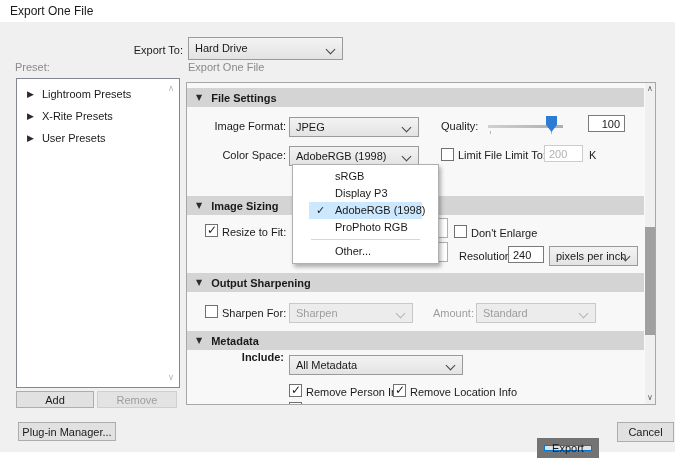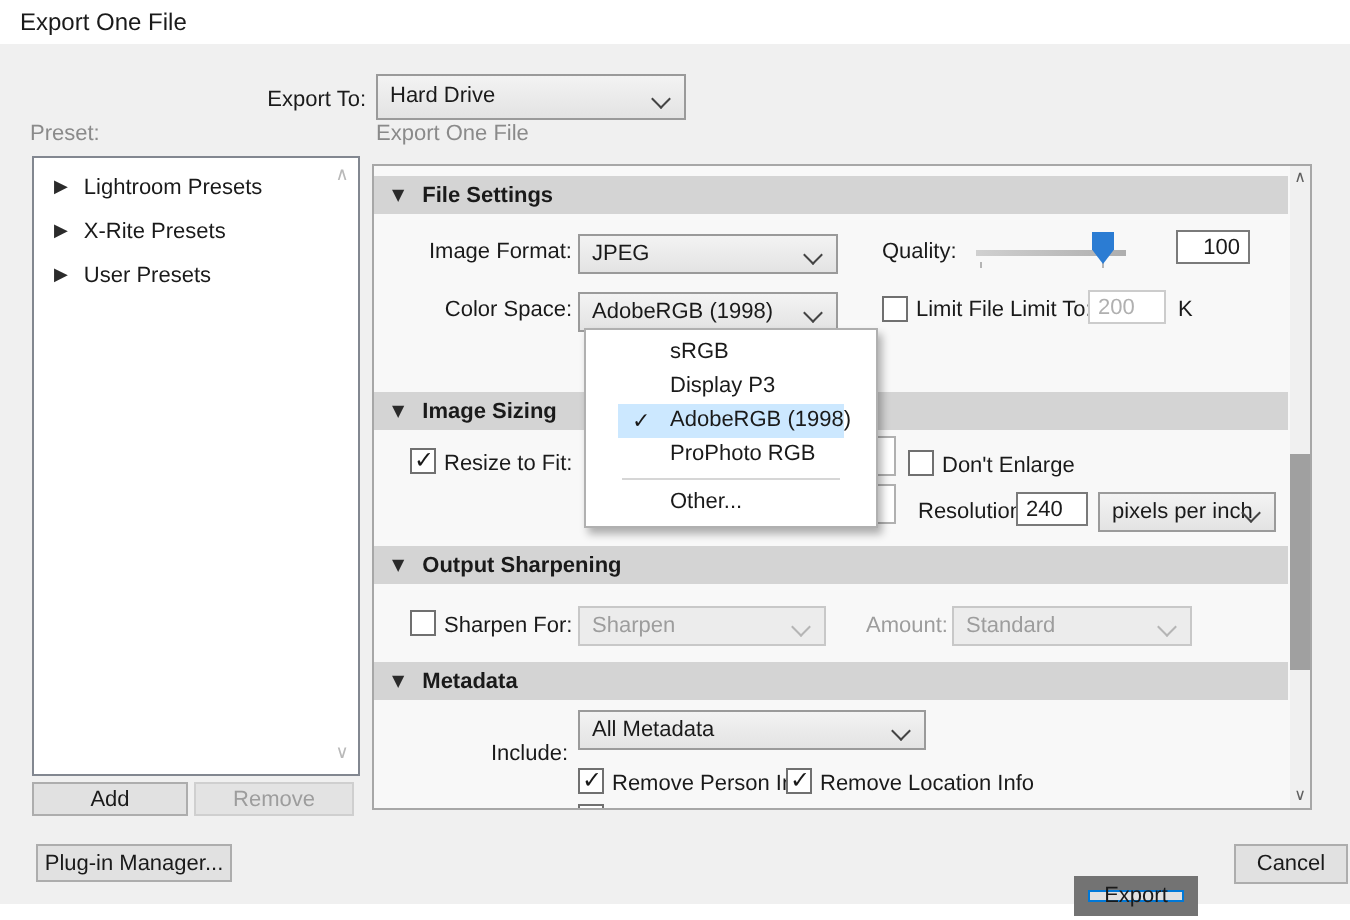--- a/index.html
+++ b/index.html
@@ -177,21 +177,21 @@
     <div class="combo disabled" style="left:289px;top:220px;width:120px;">
       <span>Standard</span>
       <span class="chev"></span>
     </div>
 
     <div class="sect" style="top:248px;">
       <span class="tri">▼</span>
       <span class="lbl">Metadata</span>
     </div>
 
-    <div class="rlabel" style="left:47px;top:288px;width:50px;">Include:</div>
+    <div class="rlabel" style="left:47px;top:268px;width:50px;font-weight:bold;">Include:</div>
     <div class="combo" style="left:102px;top:272px;width:174px;">
       <span>All Metadata</span>
       <span class="chev"></span>
     </div>
 
     <div class="cb" style="left:102px;top:301px;">
       <span style="position:absolute;left:1px;top:-2px;font-size:12px;font-family:'DejaVu Sans',sans-serif;">✓</span>
     </div>
     <div class="abs" style="left:119px;top:303px;">Remove Person Info</div>
     <div class="cb" style="left:206px;top:301px;">

